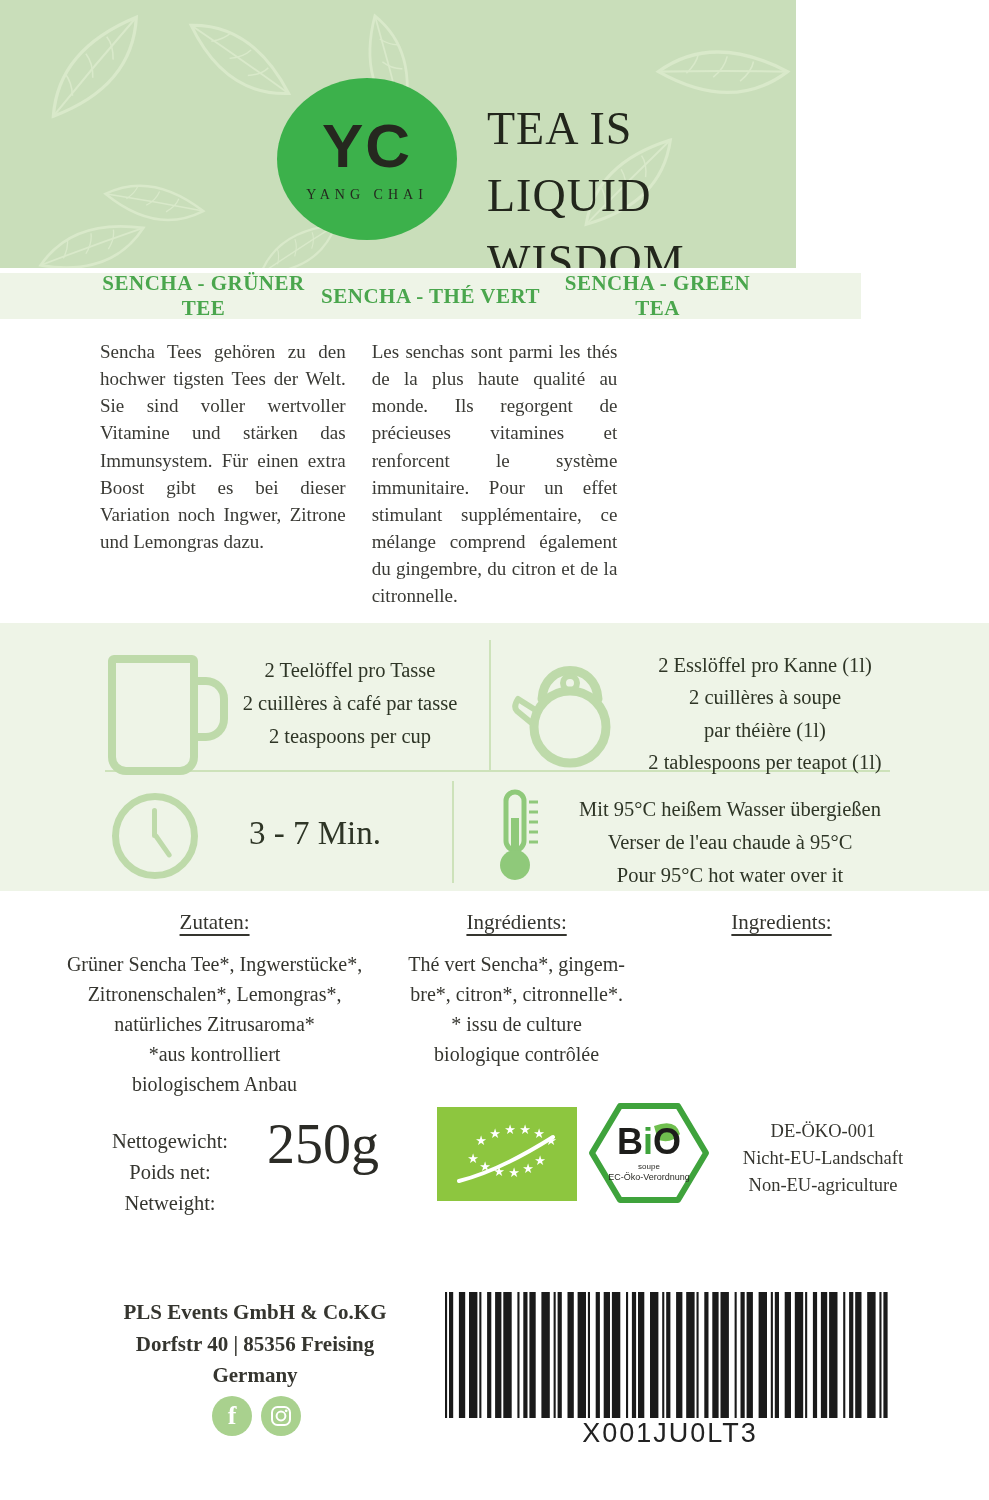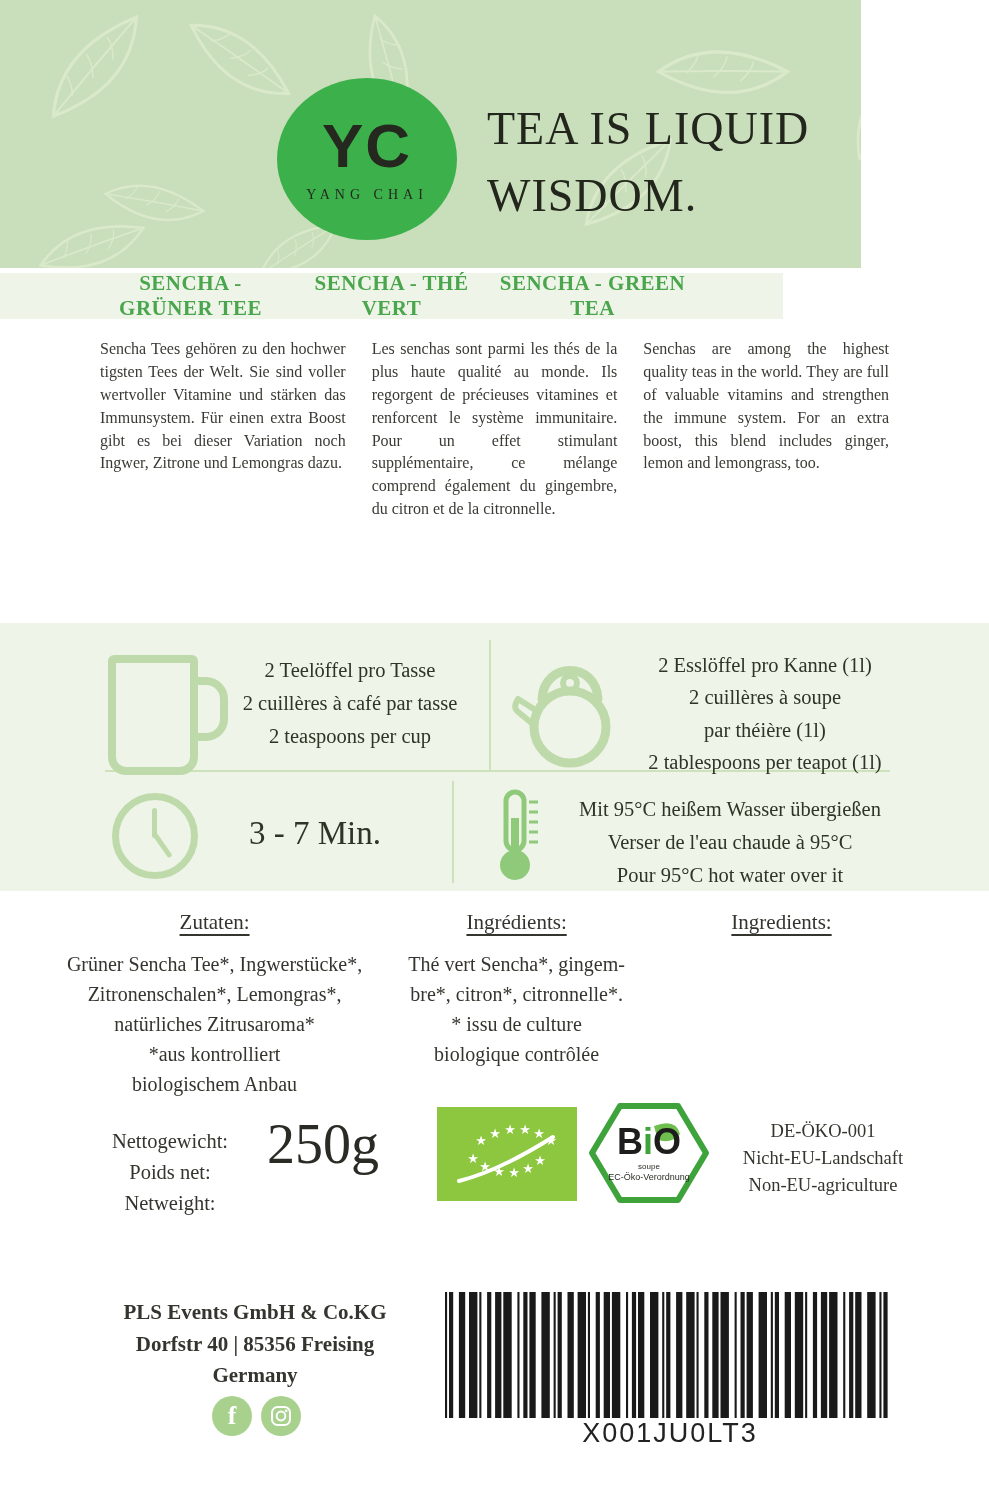--- a/index.html
+++ b/index.html
@@ -1,39 +1,39 @@
 <!DOCTYPE html>
 <html><head>
 <meta charset="utf-8">
 <style>
   html,body{margin:0;padding:0;background:#ffffff;}
   .page{position:relative;width:989px;height:1500px;background:#ffffff;overflow:hidden;
         font-family:"Liberation Serif", serif;color:#35352f;}
   .ml{white-space:pre-line;}
 
   
-  .header{position:absolute;top:0;left:0;width:861px;height:268px;background:#c9deba;overflow:hidden;}
+  .header{position:absolute;top:0;left:0;width:796px;height:268px;background:#c9deba;overflow:hidden;}
   .leafpat{position:absolute;top:0;left:0;color:#d9e9ca;}
   .logo-circle{position:absolute;left:277px;top:78px;width:180px;height:162px;border-radius:50%;
                background:#3cb14b;display:flex;flex-direction:column;align-items:center;justify-content:center;}
   .logo-initials{font-family:"Liberation Sans", sans-serif;font-weight:bold;font-size:62px;
                  color:#25281f;letter-spacing:2px;line-height:1;}
   .logo-name{font-size:14px;letter-spacing:5px;color:#25281f;margin-top:10px;}
   .tagline{position:absolute;left:487px;top:96px;font-size:46px;line-height:1.45;color:#22261c;
            letter-spacing:1px;font-weight:500;}
 
   
-  .band{position:absolute;top:273px;left:0;width:783px;height:46px;background:#eef4e7;
+  .band{position:absolute;top:273px;left:0;width:861px;height:46px;background:#eef4e7;
         display:flex;align-items:center;padding:15px 90px;box-sizing:border-box;}
   .band > div{flex:1;text-align:center;font-weight:bold;font-size:21px;color:#4aa64d;letter-spacing:0.5px;}
 
   
   .desc{position:absolute;top:338px;left:100px;width:789px;display:grid;
         grid-template-columns:1fr 1fr 1fr;column-gap:26px;}
-  .desc p{margin:0;font-size:16px;line-height:1.43;text-align:justify;color:#3a3a35;}
+  .desc p{margin:0;font-size:19px;line-height:1.43;text-align:justify;color:#3a3a35;}
 
   
   .brew{position:absolute;top:623px;left:0;width:989px;height:268px;background:#eef4e7;}
   .vdiv1{position:absolute;left:489px;top:17px;width:2px;height:130px;background:#cde2ba;}
   .hdiv{position:absolute;left:105px;top:147px;width:785px;height:2px;background:#cde2ba;}
   .vdiv2{position:absolute;left:452px;top:158px;width:2px;height:102px;background:#cde2ba;}
 
   .mug{position:absolute;left:108px;top:32px;width:74px;height:104px;border:8px solid #bedaaa;
        border-radius:6px 6px 18px 18px;}
   .mug-handle{position:absolute;right:-38px;top:14px;width:24px;height:48px;border:8px solid #bedaaa;
@@ -127,21 +127,20 @@
 
   <div class="band">
     <div>SENCHA - GRÜNER TEE</div>
     <div>SENCHA - THÉ VERT</div>
     <div>SENCHA - GREEN TEA</div>
   </div>
 
   <div class="desc">
     <p>Sencha Tees gehören zu den hochwer tigsten Tees der Welt. Sie sind voller wertvoller Vitamine und stärken das Immunsystem. Für einen extra Boost gibt es bei dieser Variation noch Ingwer, Zitrone und Lemongras dazu.</p>
     <p>Les senchas sont parmi les thés de la plus haute qualité au monde. Ils regorgent de précieuses vitamines et renforcent le système immunitaire. Pour un effet stimulant supplémentaire, ce mélange comprend également du gingembre, du citron et de la citronnelle.</p>
-    <p>Senchas are among the highest quality teas in the world. They are full of valuable vitamins and strengthen the immune system. For an extra boost, this blend includes ginger, lemon and lemongrass, too.</p>
   </div>
 
   <div class="brew">
     <div class="vdiv1"></div>
     <div class="hdiv"></div>
     <div class="vdiv2"></div>
 
     <div class="mug">
       <div class="mug-handle"></div>
     </div>

